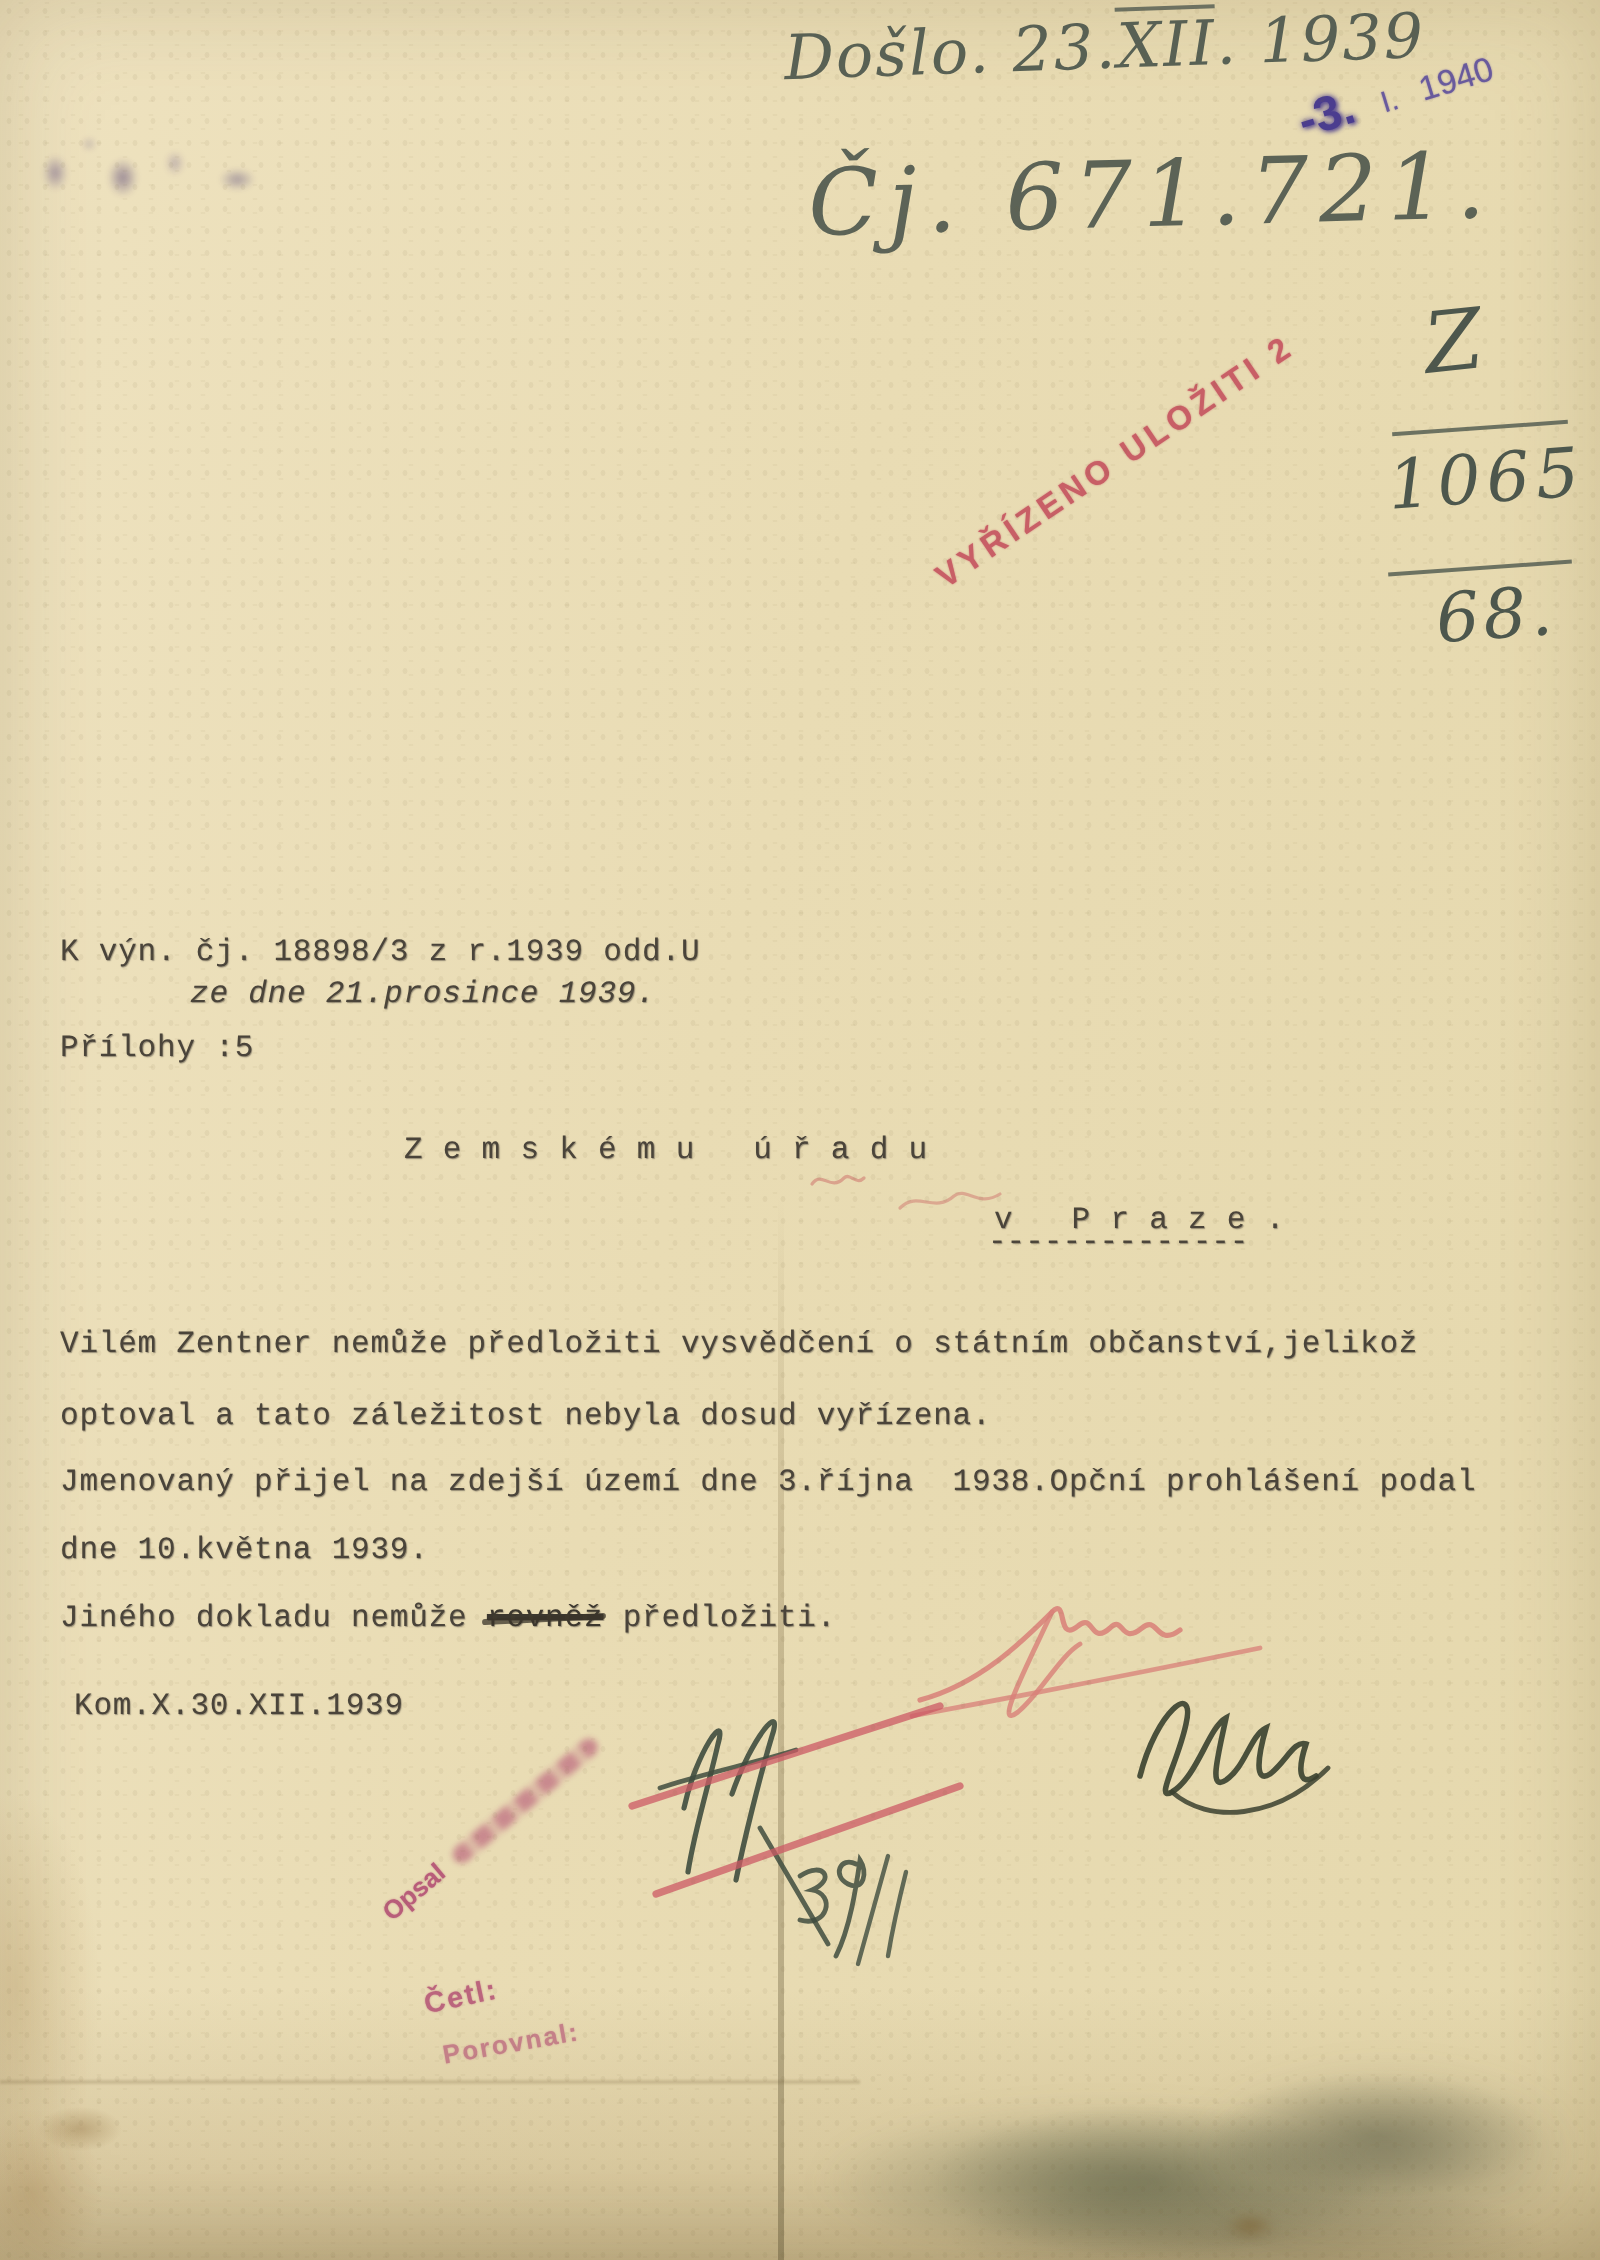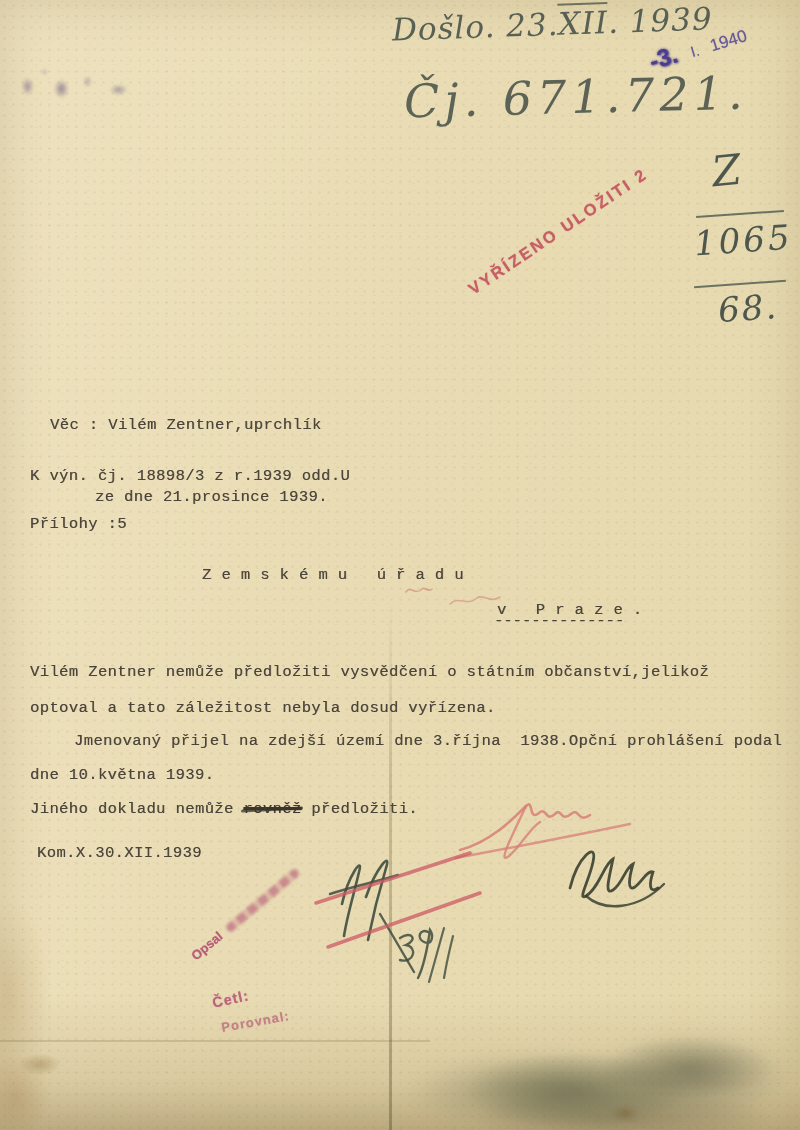--- a/index.html
+++ b/index.html
@@ -107,37 +107,36 @@
   <div class="hw fileno">Čj. 671.721.</div>
 
   <div class="hw frac-top">Z</div>
   <div class="frac-line1"></div>
   <div class="hw frac-mid">1065</div>
   <div class="frac-line2"></div>
   <div class="hw frac-bot">68.</div>
 
   <div class="vyrizeno">VYŘÍZENO ULOŽITI 2</div>
 
-  <div class="tw" style="left:50px;top:416px;">Věc : Vilém Zentner,uprchlík</div>
   <div class="tw" style="left:30px;top:467px;">K výn. čj. 18898/3 z r.1939 odd.U</div>
-  <div class="tw" style="left:95px;top:488px;">ze dne 21.prosince 1939.</div>
+  <div class="tw" style="left:95px;top:488px;font-style:italic;">ze dne 21.prosince 1939.</div>
   <div class="tw" style="left:30px;top:515px;">Přílohy :5</div>
 
   <div class="tw" style="left:170px;top:566px;margin-left:32px;">Z e m s k é m u   ú ř a d u</div>
   <div class="tw" style="left:497px;top:601px;">v   P r a z e .</div>
   <div class="tw" style="left:494px;top:612px;letter-spacing:0;">--------------</div>
 
   <svg class="mark" style="left:398px;top:580px;" width="115" height="32" viewBox="0 0 115 32">
     <path d="M8,12 C13,5 17,16 24,9 C27,6 30,13 34,9" fill="none" stroke="#cc6a66" stroke-width="1.6" opacity=".5" stroke-linecap="round"></path>
     <path d="M52,24 C61,15 69,27 79,18 C85,13 91,24 102,17" fill="none" stroke="#cc6a66" stroke-width="1.6" opacity=".45" stroke-linecap="round"></path>
   </svg>
 
   <div class="tw" style="left:30px;top:663px;">Vilém Zentner nemůže předložiti vysvědčení o státním občanství,jelikož</div>
   <div class="tw" style="left:30px;top:699px;">optoval a tato záležitost nebyla dosud vyřízena.</div>
-  <div class="tw" style="left:30px;top:732px;margin-left:44px;">Jmenovaný přijel na zdejší území dne 3.října  1938.Opční prohlášení podal</div>
+  <div class="tw" style="left:30px;top:732px;">Jmenovaný přijel na zdejší území dne 3.října  1938.Opční prohlášení podal</div>
   <div class="tw" style="left:30px;top:766px;">dne 10.května 1939.</div>
   <div class="tw" style="left:30px;top:800px;"><span>Jiného dokladu nemůže </span><span class="struck">rovněž</span><span> předložiti.</span></div>
 
   <div class="tw" style="left:37px;top:844px;">Kom.X.30.XII.1939</div>
 
   <svg class="mark" style="left:452px;top:778px;" width="185" height="105" viewBox="0 0 185 105" title="illegible red pencil initials">
     <path d="M8,72 C38,64 60,42 74,28 C82,20 76,44 87,35 C95,28 93,45 103,36 C110,29 108,45 119,36 C127,29 126,46 138,37" fill="none" stroke="#d87f78" stroke-width="2.6" opacity=".85" stroke-linecap="round"></path>
     <path d="M74,28 C62,54 44,88 57,78 C68,69 78,50 88,44" fill="none" stroke="#d87f78" stroke-width="2.4" opacity=".8" stroke-linecap="round"></path>
     <path d="M4,80 C58,70 120,58 178,46" fill="none" stroke="#d87f78" stroke-width="2.4" opacity=".75" stroke-linecap="round"></path>
   </svg>

